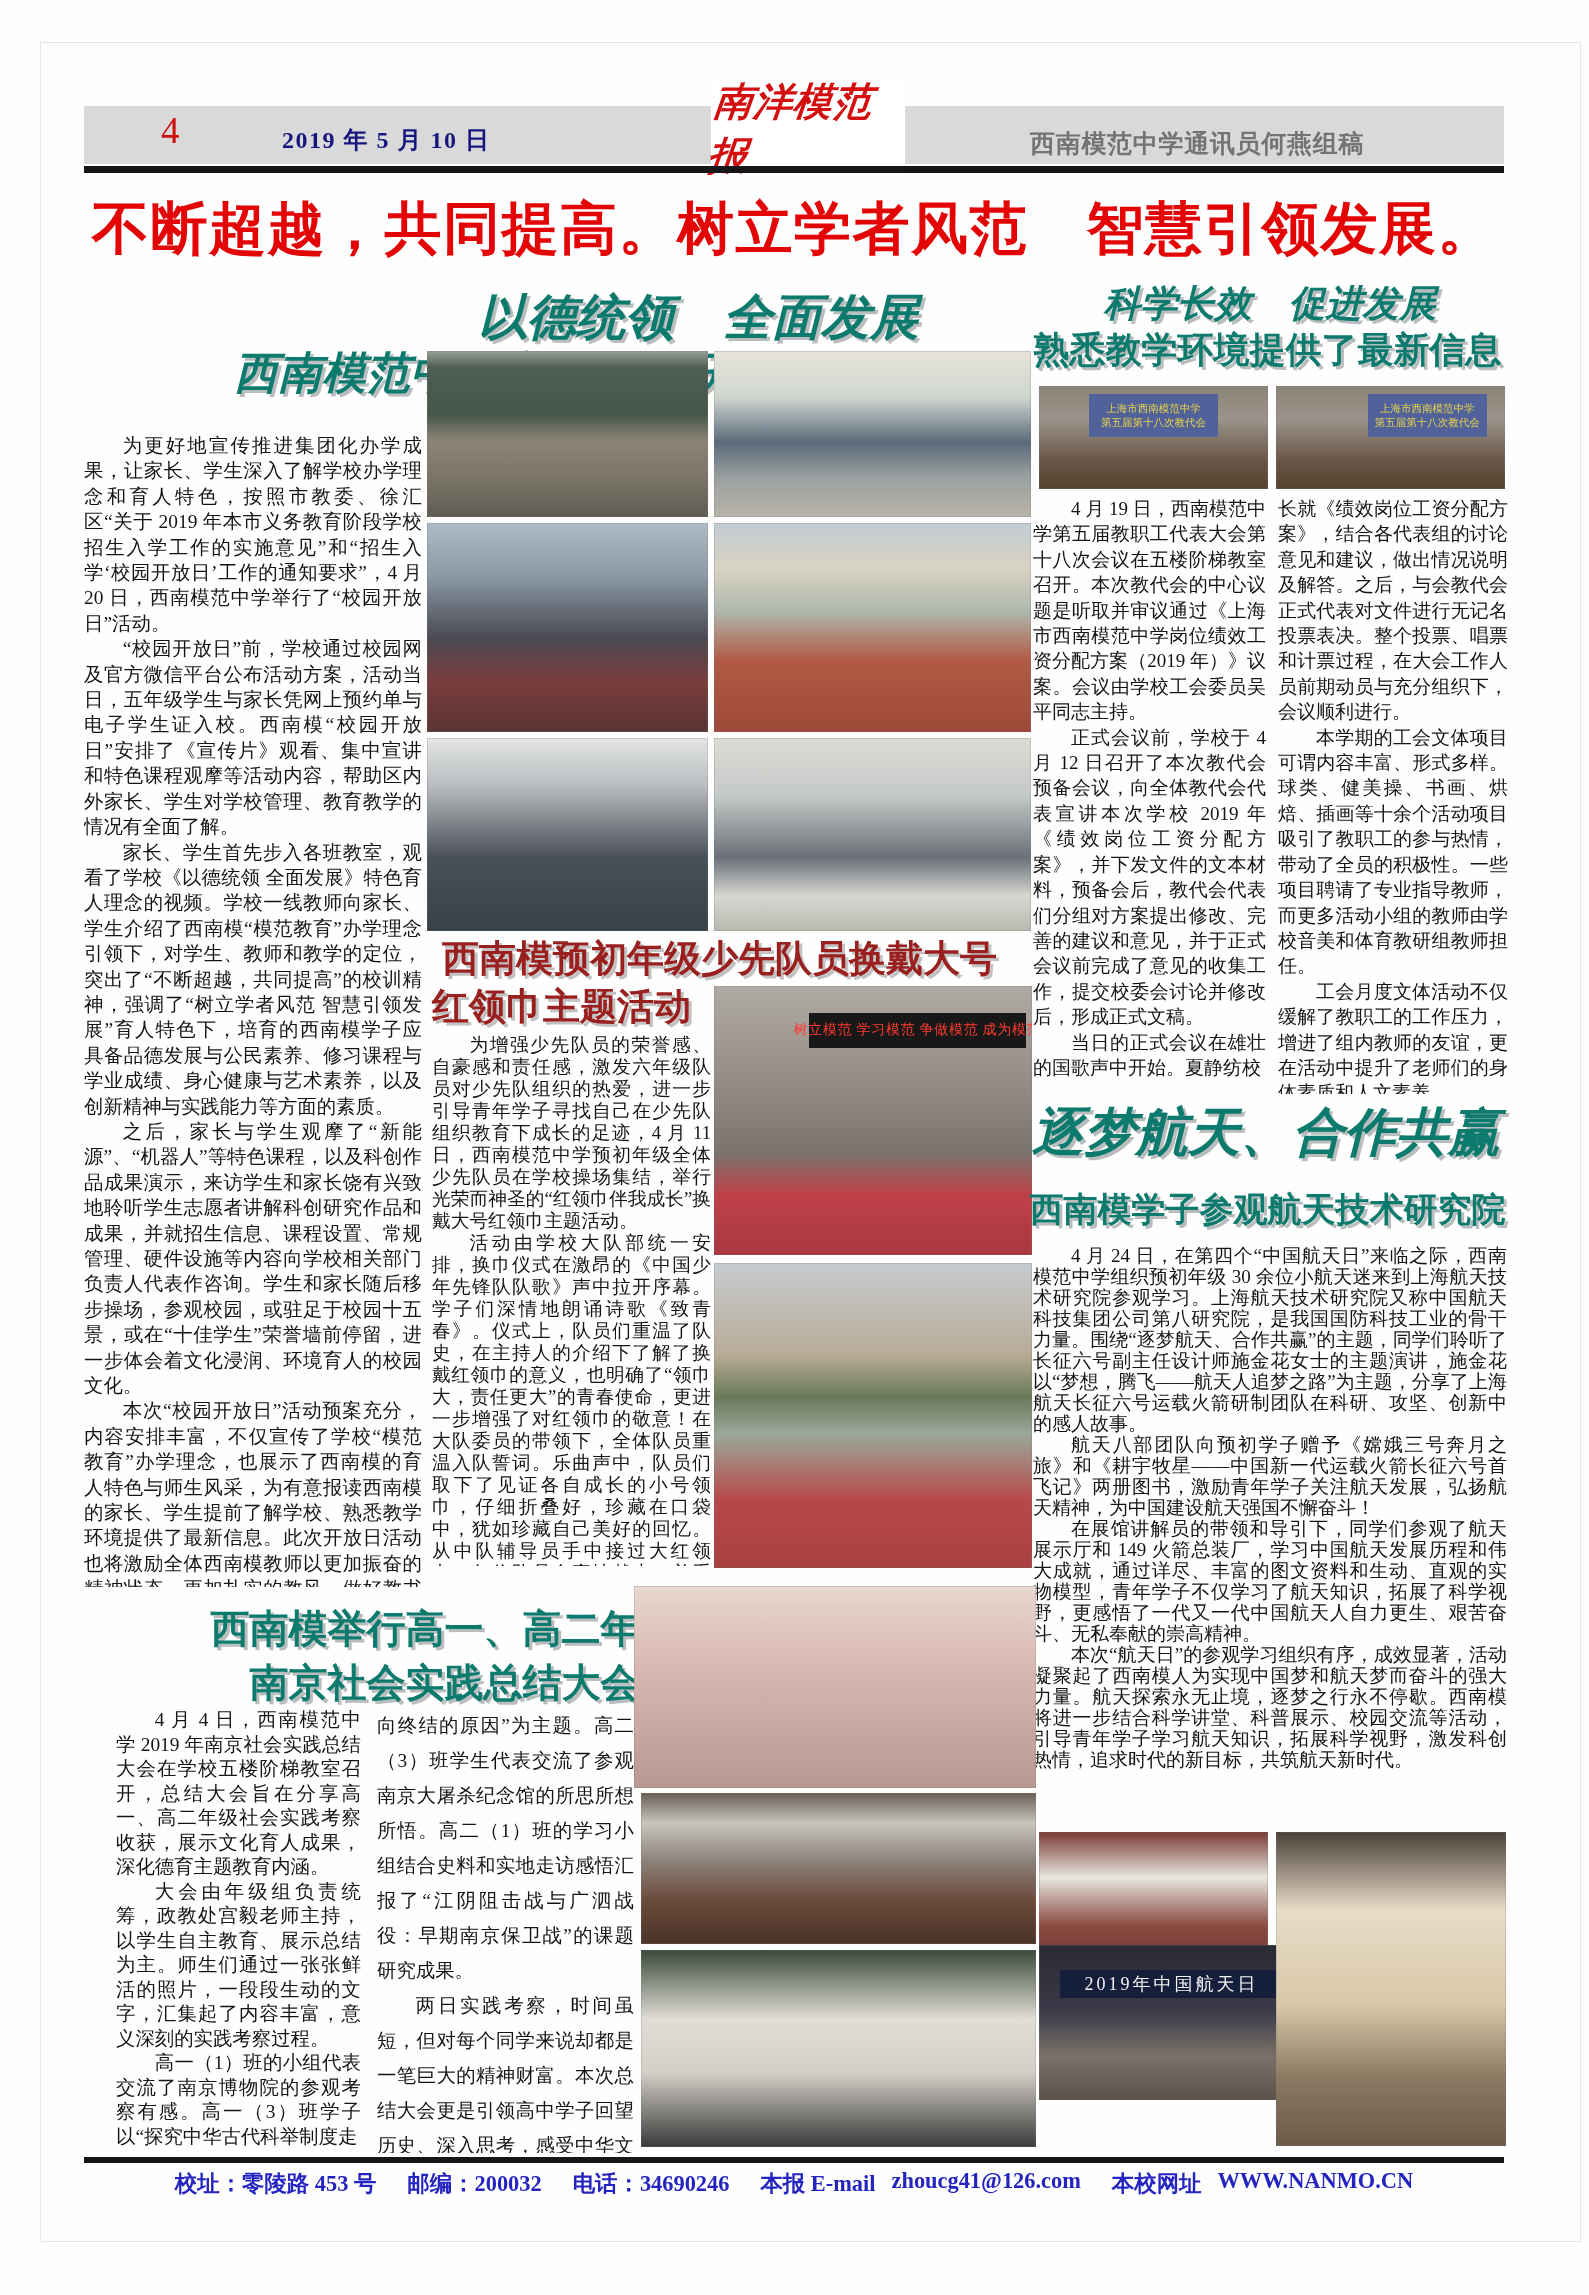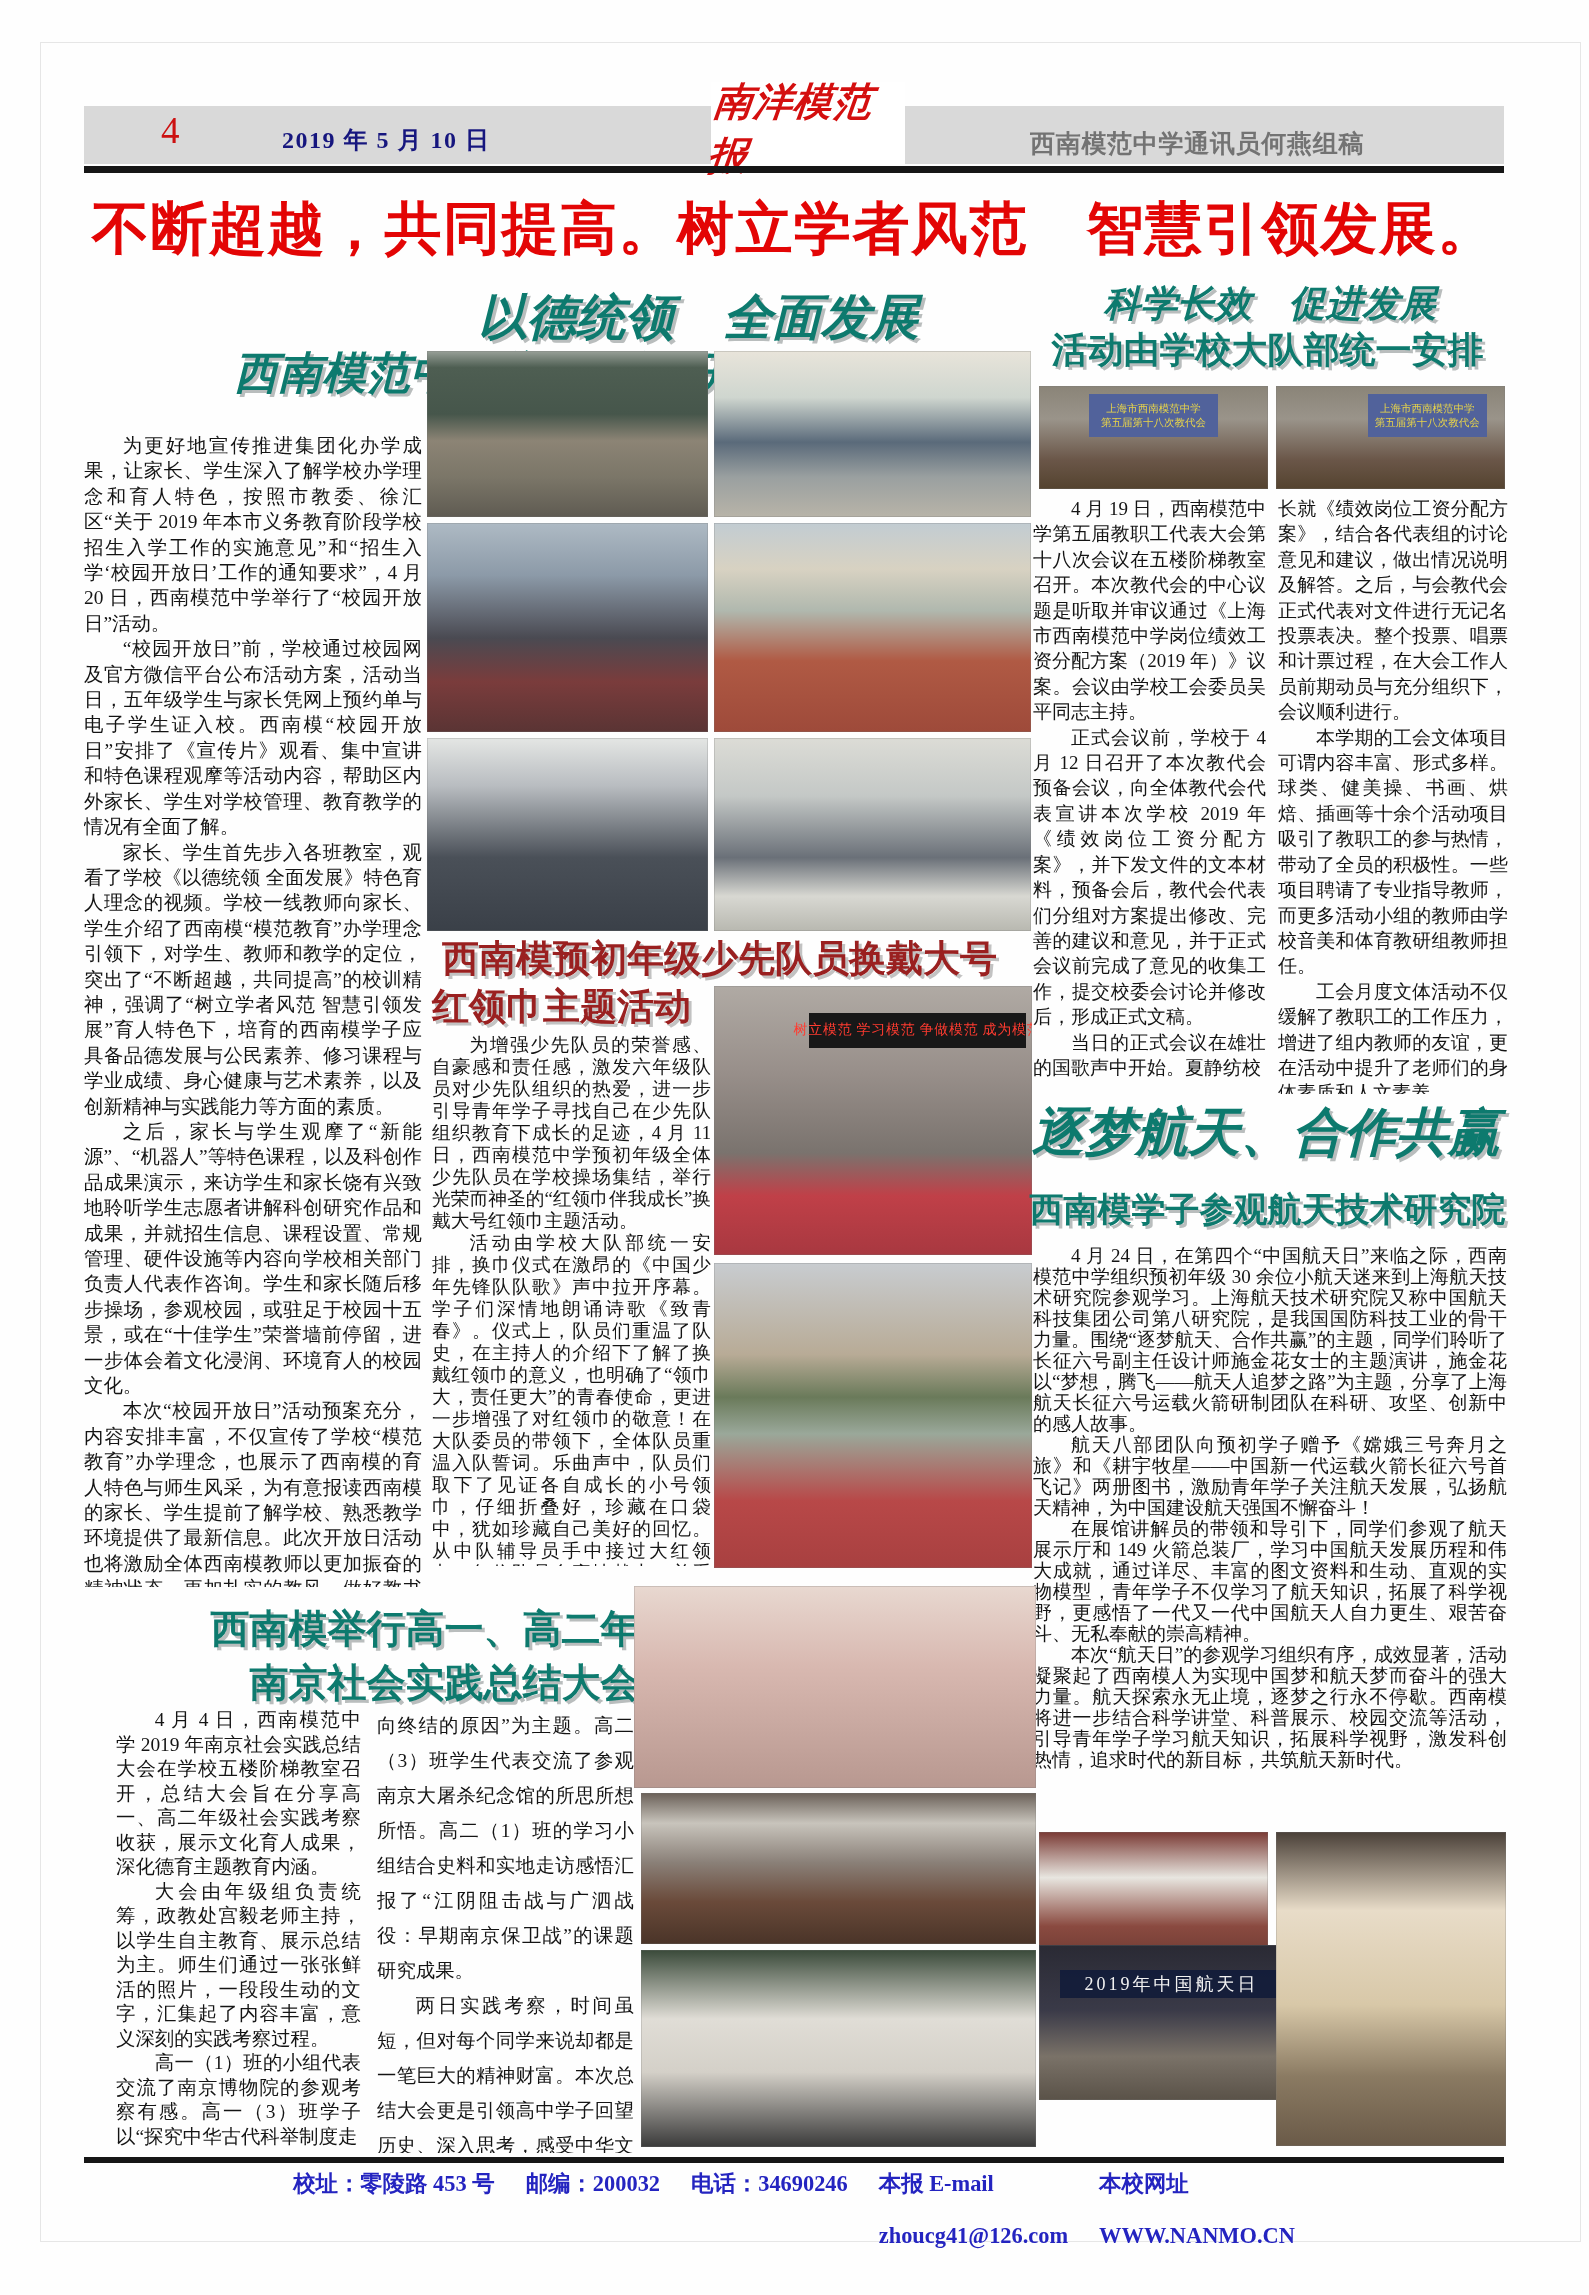--- a/index.html
+++ b/index.html
@@ -91,41 +91,41 @@
     color: #ff3b30; display: flex; align-items: center; justify-content: center;
     font-size: 14px; letter-spacing: 0.7px; white-space: nowrap; }
   .sign { position: absolute; left: 8%; top: 16%; width: 84%; height: 18%; background: rgba(18,28,58,.9);
     color: #f2f2f2; display: flex; align-items: center; justify-content: center;
     font-size: 18px; letter-spacing: 3px; white-space: nowrap; }
 
   
   .footer-rule { position: absolute; left: 84px; top: 2157px; width: 1420px; height: 6px; background: #161616; }
   .footer-row { position: absolute; left: 84px; top: 2168px; width: 1420px;
     display: flex; justify-content: center; gap: 31px; font-size: 22.4px; color: #2424c0; font-weight: bold; }
-  .footer-row .pair { display: inline-flex; gap: 24px; flex-direction: column; }
+  .footer-row .pair { display: inline-flex; gap: 16px; }
 </style>
 </head>
 <body>
 
 <div class="page">
   <div class="scan-border"></div>
 
   <div class="header-bar"></div>
   <div class="page-number">4</div>
   <div class="issue-date">2019 年 5 月 10 日</div>
   <div class="masthead-box">
     <span class="masthead-text">南洋模范报</span>
   </div>
   <div class="correspondent">西南模范中学通讯员何燕组稿</div>
   <div class="black-rule"></div>
 
   <div class="main-headline">不断超越，共同提高。树立学者风范　智慧引领发展。</div>
   <div class="slogan-left teal calli">以德统领　全面发展</div>
   <div class="slogan-right teal calli">科学长效　促进发展</div>
-  <div class="congress-title teal">活动由学校大队部统一安排</div>
+  <div class="congress-title teal">熟悉教学环境提供了最新信息</div>
   <div class="openday-title teal calli">西南模范中学举行“校园开放日”活动</div>
 
   <div class="col-text openday-text">
     <p>为更好地宣传推进集团化办学成果，让家长、学生深入了解学校办学理念和育人特色，按照市教委、徐汇区“关于 2019 年本市义务教育阶段学校招生入学工作的实施意见”和“招生入学‘校园开放日’工作的通知要求”，4 月 20 日，西南模范中学举行了“校园开放日”活动。</p>
     <p>“校园开放日”前，学校通过校园网及官方微信平台公布活动方案，活动当日，五年级学生与家长凭网上预约单与电子学生证入校。西南模“校园开放日”安排了《宣传片》观看、集中宣讲和特色课程观摩等活动内容，帮助区内外家长、学生对学校管理、教育教学的情况有全面了解。</p>
     <p>家长、学生首先步入各班教室，观看了学校《以德统领 全面发展》特色育人理念的视频。学校一线教师向家长、学生介绍了西南模“模范教育”办学理念引领下，对学生、教师和教学的定位，突出了“不断超越，共同提高”的校训精神，强调了“树立学者风范 智慧引领发展”育人特色下，培育的西南模学子应具备品德发展与公民素养、修习课程与学业成绩、身心健康与艺术素养，以及创新精神与实践能力等方面的素质。</p>
     <p>之后，家长与学生观摩了“新能源”、“机器人”等特色课程，以及科创作品成果演示，来访学生和家长饶有兴致地聆听学生志愿者讲解科创研究作品和成果，并就招生信息、课程设置、常规管理、硬件设施等内容向学校相关部门负责人代表作咨询。学生和家长随后移步操场，参观校园，或驻足于校园十五景，或在“十佳学生”荣誉墙前停留，进一步体会着文化浸润、环境育人的校园文化。</p>
     <p>本次“校园开放日”活动预案充分，内容安排丰富，不仅宣传了学校“模范教育”办学理念，也展示了西南模的育人特色与师生风采，为有意报读西南模的家长、学生提前了解学校、熟悉教学环境提供了最新信息。此次开放日活动也将激励全体西南模教师以更加振奋的精神状态，更加扎实的教风，做好教书育人本职工作，落实立德树人根本任务，努力实现“模范教育”更高目标。</p>
 
   </div>

